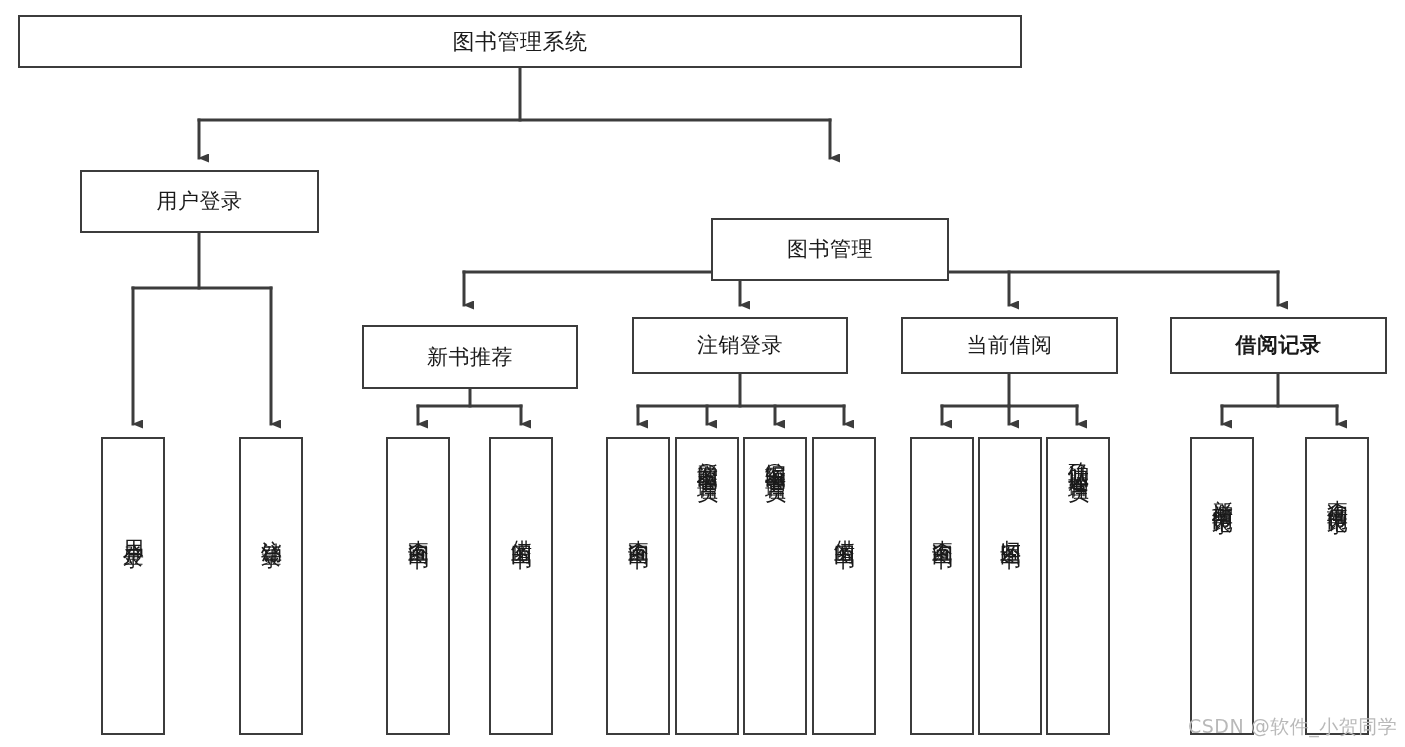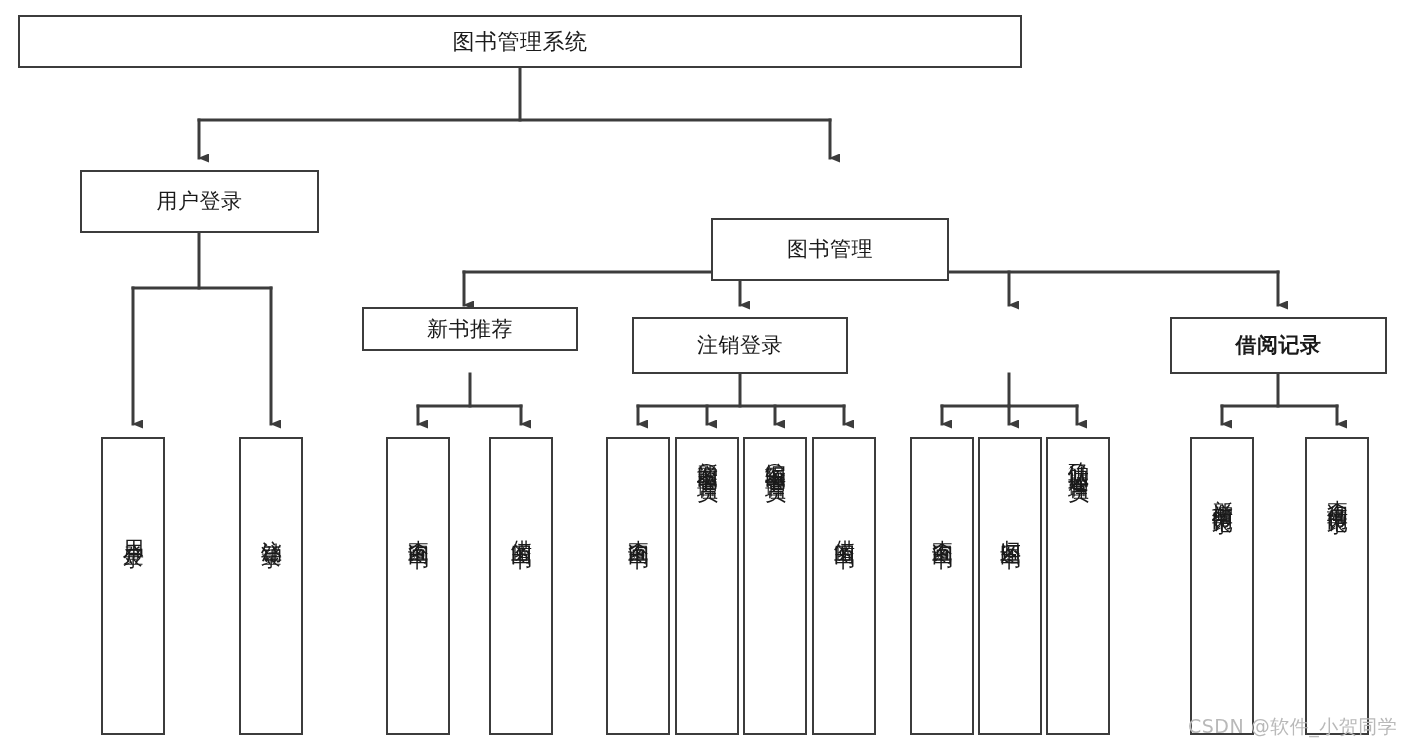--- a/index.html
+++ b/index.html
@@ -138,26 +138,29 @@
     <span class="node-label">图书管理系统</span>
   </div>
 
   <div class="node horiz" style="left:80px; top:170px; width:239px; height:63px;">
     <span class="node-label">用户登录</span>
   </div>
   <div class="node horiz" style="left:711px; top:170px; width:238px; height:63px;margin-top:48px;">
     <span class="node-label">图书管理</span>
   </div>
 
-  <div class="node horiz" style="left:362px; top:307px; width:216px; height:44px;">
+  <div class="node horiz" style="left:362px; top:325px; width:216px; height:64px;">
     <span class="node-label">新书推荐</span>
   </div>
   <div class="node horiz" style="left:632px; top:317px; width:216px; height:57px;">
     <span class="node-label">注销登录</span>
   </div>
+  <div class="node horiz" style="left:901px; top:317px; width:217px; height:57px;">
+    <span class="node-label">当前借阅</span>
+  </div>
   <div class="node horiz" style="left:1170px; top:317px; width:217px; height:57px;font-weight:bold;">
     <span class="node-label">借阅记录</span>
   </div>
 
   <div class="node leaf" style="left:101px; top:437px; width:64px; height:298px; padding-top:84px;">
     <span class="node-label">用户登录</span>
   </div>
   <div class="node leaf" style="left:239px; top:437px; width:64px; height:298px; padding-top:84px;">
     <span class="node-label">注销登录</span>
   </div>

